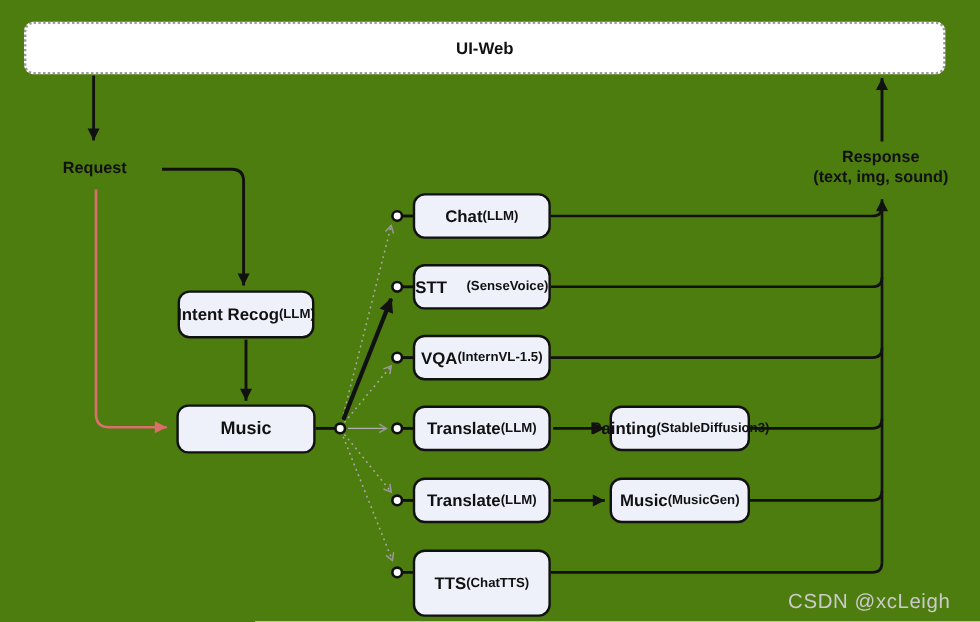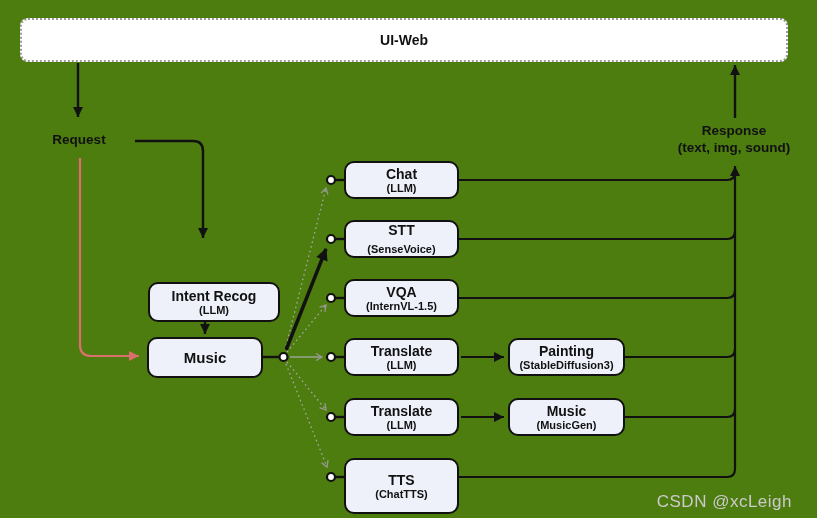--- a/index.html
+++ b/index.html
@@ -9,26 +9,26 @@
   }
   #wires{position:absolute;left:0;top:0;width:817px;height:518px;}
   .uiweb{
     position:absolute;left:20px;top:18px;width:764px;height:40px;
     border:2px dotted #9b9b9b;border-radius:8px;background:#ffffff;
     display:flex;align-items:center;justify-content:center;
     font-weight:bold;font-size:14px;color:#111;
   }
   .node{
     position:absolute;background:#eef1fa;border:2.5px solid #111;border-radius:10px;
-    display:flex;flex-direction:column;align-items:center;justify-content:center;
+    display:flex;align-items:center;justify-content:center;
     box-sizing:border-box;color:#111;
   }
   .node-title{font-weight:bold;font-size:14px;line-height:16px;white-space:nowrap;}
   .node-sub{font-weight:bold;font-size:11px;line-height:13px;white-space:nowrap;}
-  .n-intent{left:148px;top:242px;width:132px;height:40px;margin-top:40px;}
+  .n-intent{left:148px;top:242px;width:114px;height:40px;}
   .n-swith{left:147px;top:337px;width:116px;height:41px;}
   .n-swith .node-title{font-size:15px;}
   .n-chat{left:344px;top:161px;width:115px;height:38px;}
   .n-stt{left:344px;top:220px;width:115px;height:38px;justify-content:space-between;}
   .n-vqa{left:344px;top:279px;width:115px;height:38px;}
   .n-t1{left:344px;top:338px;width:115px;height:38px;}
   .n-t2{left:344px;top:398px;width:115px;height:38px;}
   .n-tts{left:344px;top:458px;width:115px;height:56px;}
   .n-painting{left:508px;top:338px;width:117px;height:38px;}
   .n-music{left:508px;top:398px;width:117px;height:38px;}

